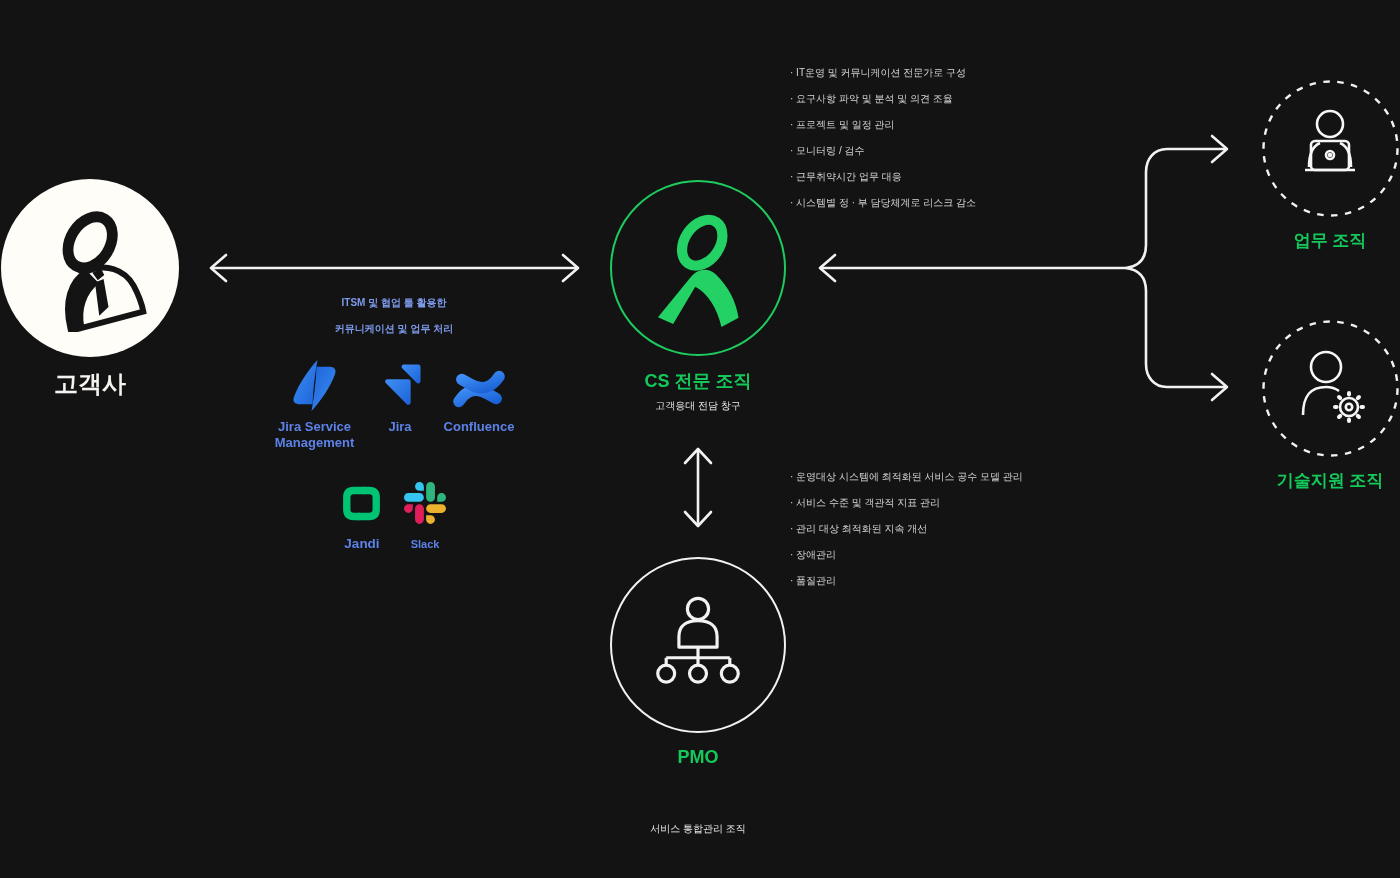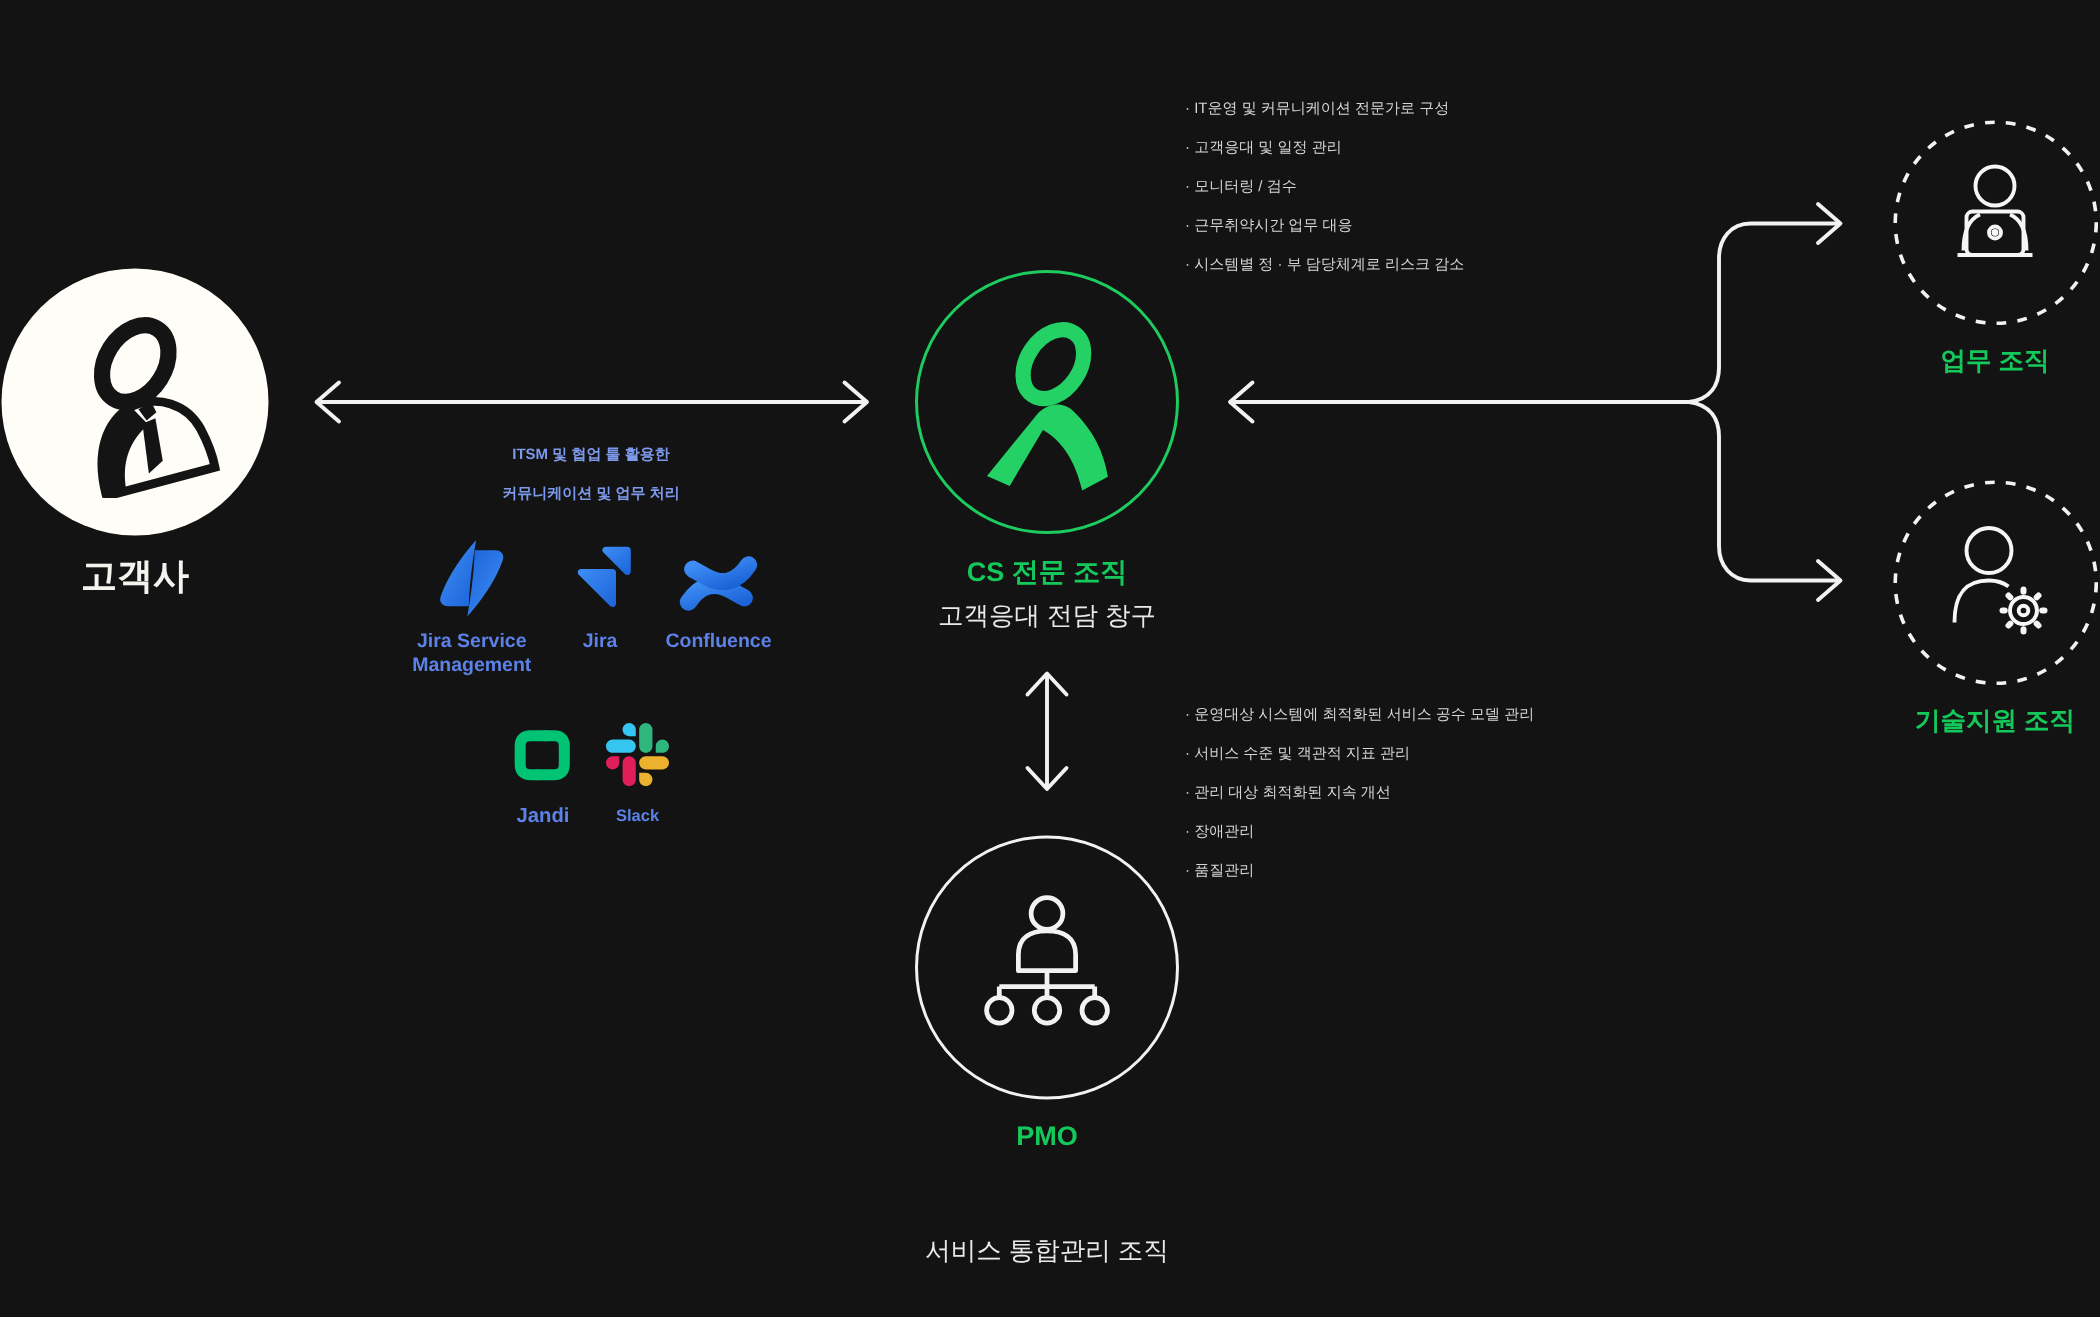--- a/index.html
+++ b/index.html
@@ -9,21 +9,21 @@
   .center{text-align:center;}
 
   
   .circle-fill{position:absolute;border-radius:50%;background:#fffdf8;display:flex;align-items:center;justify-content:center;}
   .circle-green{position:absolute;border-radius:50%;border:2.5px solid #1ecb5e;display:flex;align-items:center;justify-content:center;box-sizing:border-box;}
   .circle-white{position:absolute;border-radius:50%;border:2.2px solid #f2f2f2;display:flex;align-items:center;justify-content:center;box-sizing:border-box;}
 
   
   .node-title-white{color:#f5f3ee;font-weight:bold;font-size:24px;}
   .node-title-green{color:#14c95a;font-weight:bold;font-size:18px;}
-  .node-sub{color:#e9e9e9;font-size:17px;}
+  .node-sub{color:#e9e9e9;font-size:10px;}
   .org-label{color:#14c95a;font-weight:bold;font-size:17px;}
   .blue-heading{color:#7d99ea;font-weight:bold;font-size:10px;}
   .tool-label{color:#5c82e8;font-weight:bold;font-size:13px;line-height:16px;}
 
   ul.bullets{list-style:none;margin:0;padding:0;}
   ul.bullets li{color:#d6d6d6;font-size:10px;line-height:26px;white-space:nowrap;}
 
   svg{display:block;}
 </style>
 </head>
@@ -132,21 +132,22 @@
         <ellipse cx="66" cy="40" rx="19" ry="27" transform="rotate(37 66 40)" fill="none" stroke="#23d164" stroke-width="11"></ellipse>
         <path d="M14,118 L52,76 C60,67 72,67 79,75 C92,89 99,105 101,123 L82,132 C78,110 69,95 56,87 L30,126 Z" fill="#23d164"></path>
       </g>
     </svg>
   </div>
   <div class="abs center node-title-green" style="left:598px;top:369px;width:200px;">CS 전문 조직</div>
   <div class="abs center node-sub" style="left:598px;top:399px;width:200px;">고객응대 전담 창구</div>
 
   <ul class="bullets abs" style="left:790px;top:60px;">
     <li>· IT운영 및 커뮤니케이션 전문가로 구성</li>
-    <li>· 고객응대 및 일정 관리</li>
+    <li>· 요구사항 파악 및 분석 및 의견 조율</li>
+    <li>· 프로젝트 및 일정 관리</li>
     <li>· 모니터링 / 검수</li>
     <li>· 근무취약시간 업무 대응</li>
     <li>· 시스템별 정 · 부 담당체계로 리스크 감소</li>
   </ul>
 
   <ul class="bullets abs" style="left:790px;top:464px;">
     <li>· 운영대상 시스템에 최적화된 서비스 공수 모델 관리</li>
     <li>· 서비스 수준 및 객관적 지표 관리</li>
     <li>· 관리 대상 최적화된 지속 개선</li>
     <li>· 장애관리</li>

